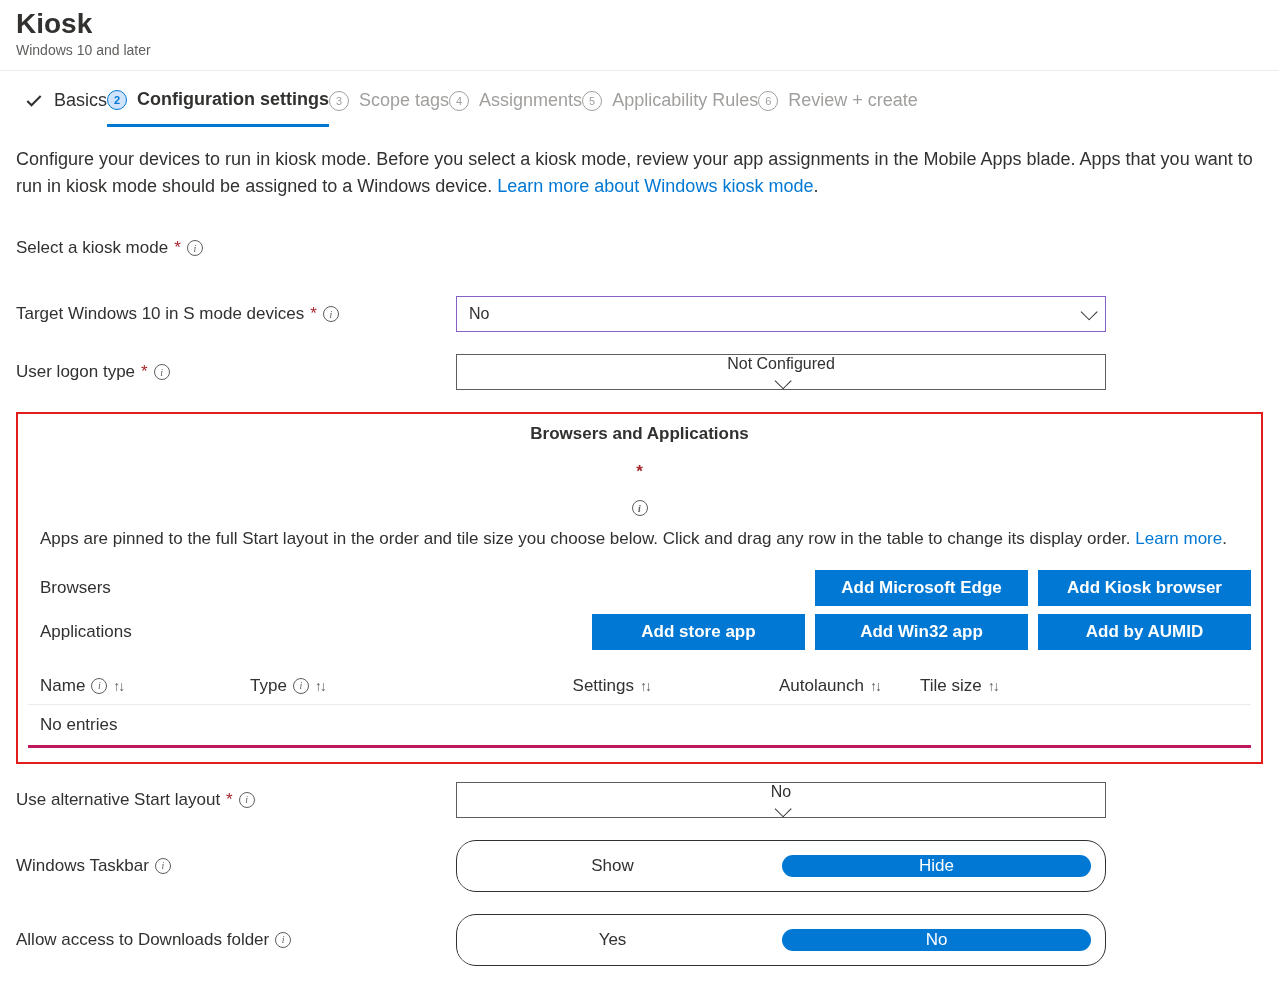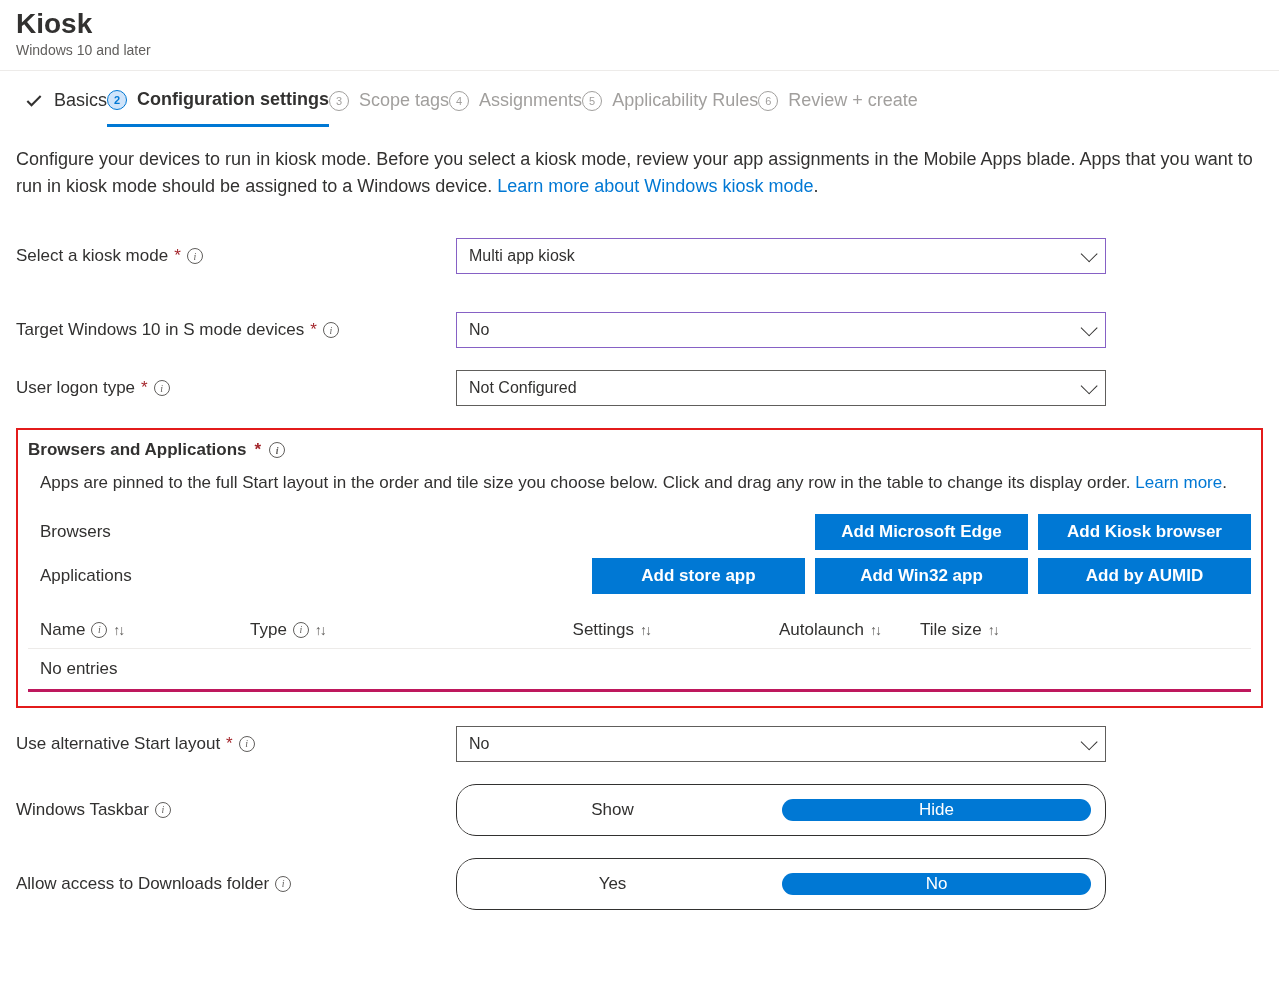--- a/index.html
+++ b/index.html
@@ -100,36 +100,37 @@
     height: 36px;
     padding: 0 12px;
     font-size: 16px;
     display: flex;
     align-items: center;
     justify-content: space-between;
     cursor: pointer;
     background: #fff;
   }
   .select.purple { border: 1px solid #8661c5; }
-  .select.gray { border: 1px solid #605e5c; }
+  .select.gray { border: 1px solid #605e5c; flex-direction: column; }
   .chevron-down {
     width: 12px; height: 12px;
     border-right: 1.5px solid #323130;
     border-bottom: 1.5px solid #323130;
     transform: rotate(45deg) translateY(-3px);
   }
   .hl-box {
     border: 2px solid #e31b1b;
     padding: 10px 10px 14px 10px;
     margin: 4px 0 18px 0;
   }
   .hl-box .section-head {
     font-size: 17px; font-weight: 600;
-    display: flex; align-items: center; gap: 8px;
+    display: flex; align-items: center; gap: 18px;
     margin-bottom: 10px;
+    flex-direction: column;
   }
   .hl-box .desc {
     font-size: 17px; line-height: 1.5;
     padding: 0 12px 14px 12px;
   }
   .btn-row {
     display: flex;
     align-items: center;
     padding: 4px 0 4px 12px;
     gap: 10px;
@@ -239,24 +240,20 @@
   <div class="intro">
     <span>Configure your devices to run in kiosk mode. Before you select a kiosk mode, review your app assignments in the Mobile Apps blade. Apps that you want to run in kiosk mode should be assigned to a Windows device. </span><a class="link">Learn more about Windows kiosk mode</a><span>.</span>
   </div>
 
   <div class="form-row gap-top">
     <div class="form-label">
       <span>Select a kiosk mode</span>
       <span class="req">*</span>
       <span class="info-icon">i</span>
     </div>
-    <div class="select purple">
-      <span>Multi app kiosk</span>
-      <span class="chevron-down"></span>
-    </div>
   </div>
 
   <div class="form-row gap-top">
     <div class="form-label">
       <span>Target Windows 10 in S mode devices</span>
       <span class="req">*</span>
       <span class="info-icon">i</span>
     </div>
     <div class="select purple">
       <span>No</span>

